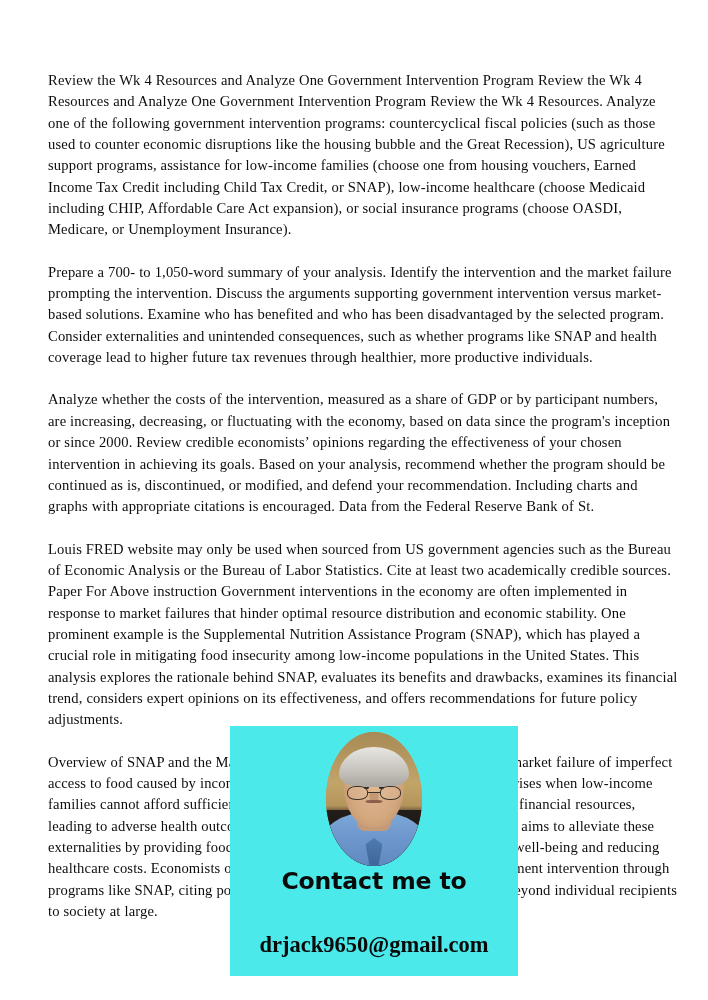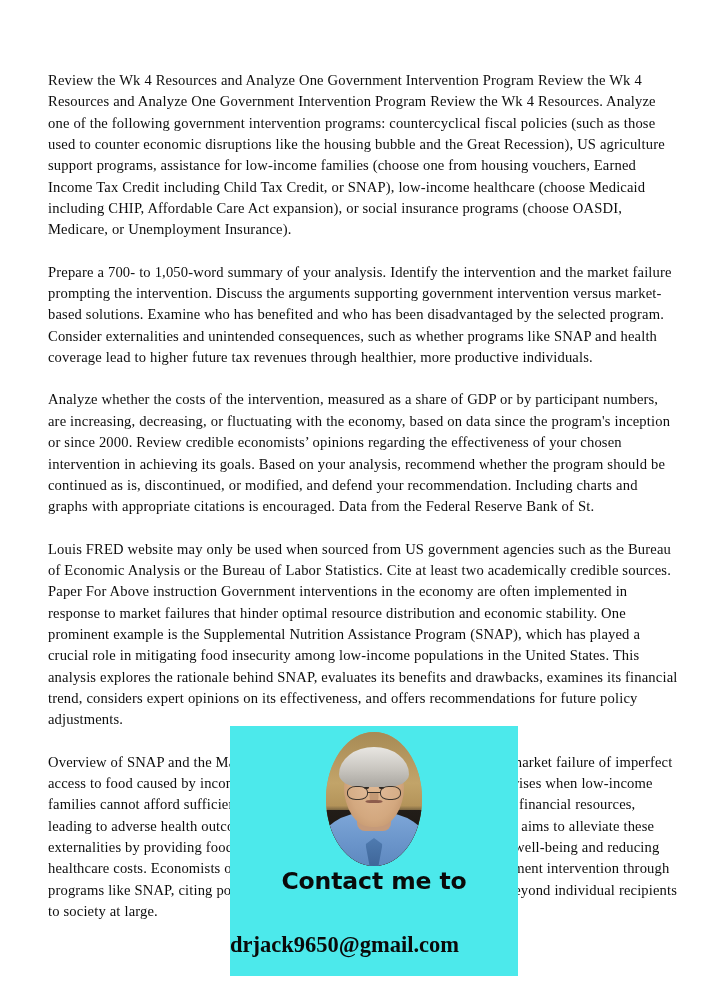--- a/index.html
+++ b/index.html
@@ -203,21 +203,21 @@
     color: #0a0a0a;
     letter-spacing: -0.1px;
   }
   #promo-headline .l2 { display: block; }
 
   #promo-email {
     position: absolute;
     left: 0;
     right: 0;
     top: 206px;
-    text-align: left;
+    text-align: center;
     font-family: "Liberation Serif", "DejaVu Serif", serif;
     font-weight: bold;
     font-size: 22.5px;
     line-height: 26px;
     color: #0a0a0a;
   }
 </style>
 </head>
 <body>
 

